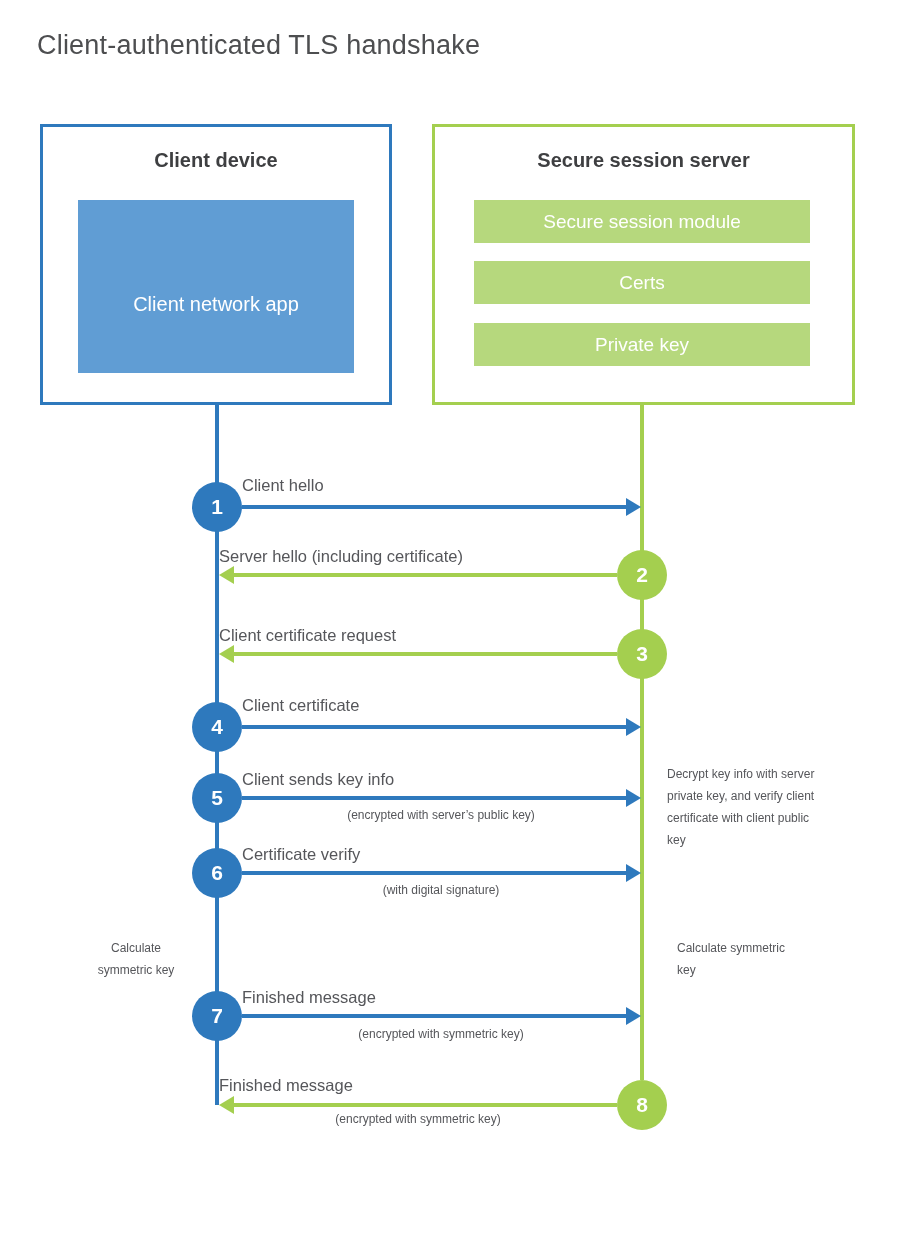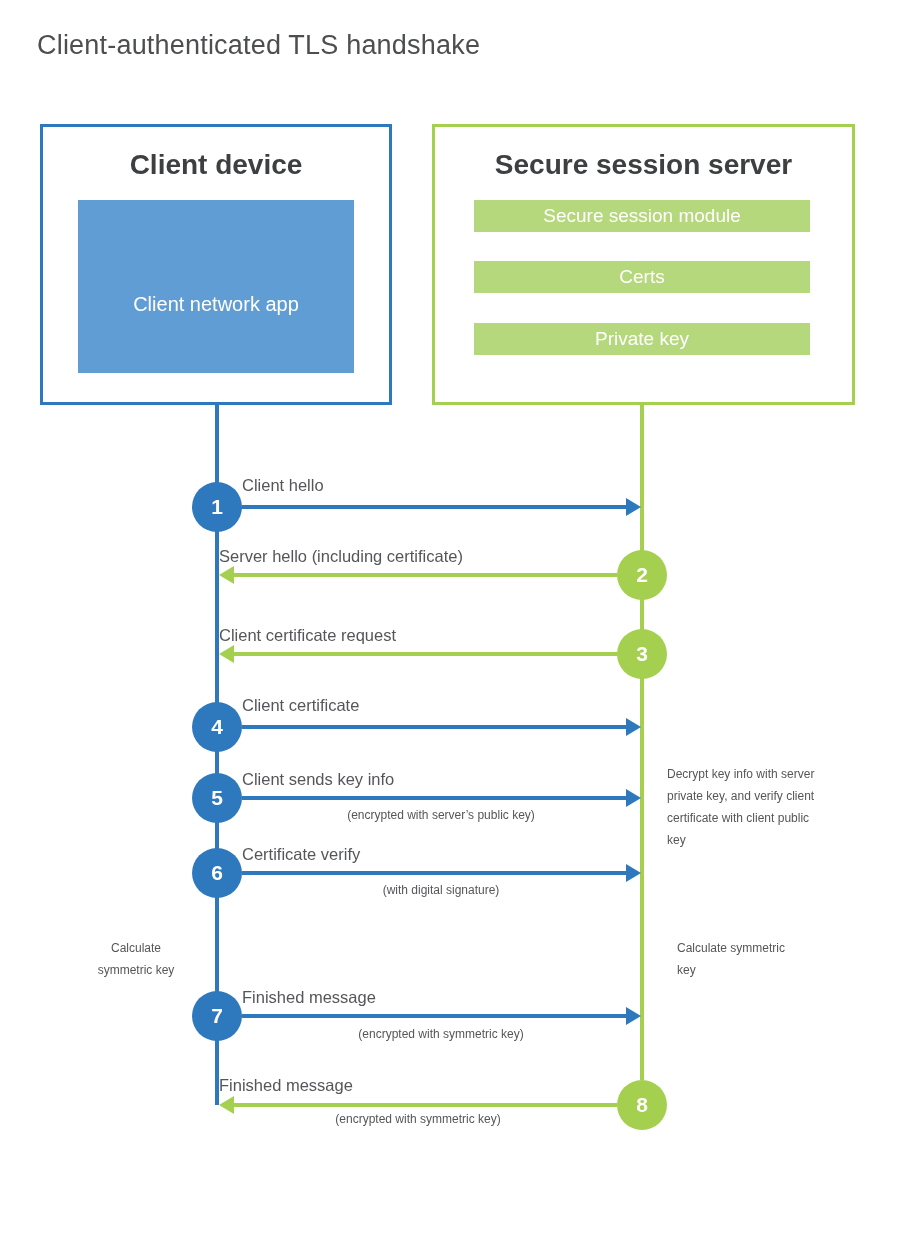--- a/index.html
+++ b/index.html
@@ -21,30 +21,30 @@
     font-size:27px;font-weight:300;color:#4d4e50;letter-spacing:.2px;
   }
   .entity-box{
     position:absolute;top:124px;height:281px;background:#fff;
     border-style:solid;border-width:3px;
   }
   .client-box{left:40px;width:352px;border-color:var(--blue);}
   .server-box{left:432px;width:423px;border-color:var(--green);}
   .entity-title{
     margin-top:22px;text-align:center;
-    font-size:28px;font-weight:700;color:var(--text-dark);
+    font-size:20px;font-weight:700;color:var(--text-dark);
   }
   .app-box{
     position:absolute;left:35px;top:73px;width:276px;height:173px;
     background:var(--blue-fill);display:flex;align-items:center;justify-content:center;
     color:#fff;font-size:20px;text-align:center;
   }
   .app-box span{display:inline-block;width:180px;line-height:1.5;margin-top:35px;}
   .server-bar{
-    position:absolute;left:39px;width:336px;height:32px;
+    position:absolute;left:39px;width:336px;height:43px;
     background:var(--green-fill);display:flex;align-items:center;justify-content:center;
     color:#fff;font-size:19px;
   }
   .bar-1{top:73px;} .bar-2{top:134px;} .bar-3{top:196px;}
   .vline{position:absolute;width:4px;}
   .vline-blue{left:215px;top:405px;height:700px;background:var(--blue);}
   .vline-green{left:640px;top:405px;height:675px;background:var(--green);}
   .circle{
     position:absolute;width:50px;height:50px;border-radius:50%;
     display:flex;align-items:center;justify-content:center;

